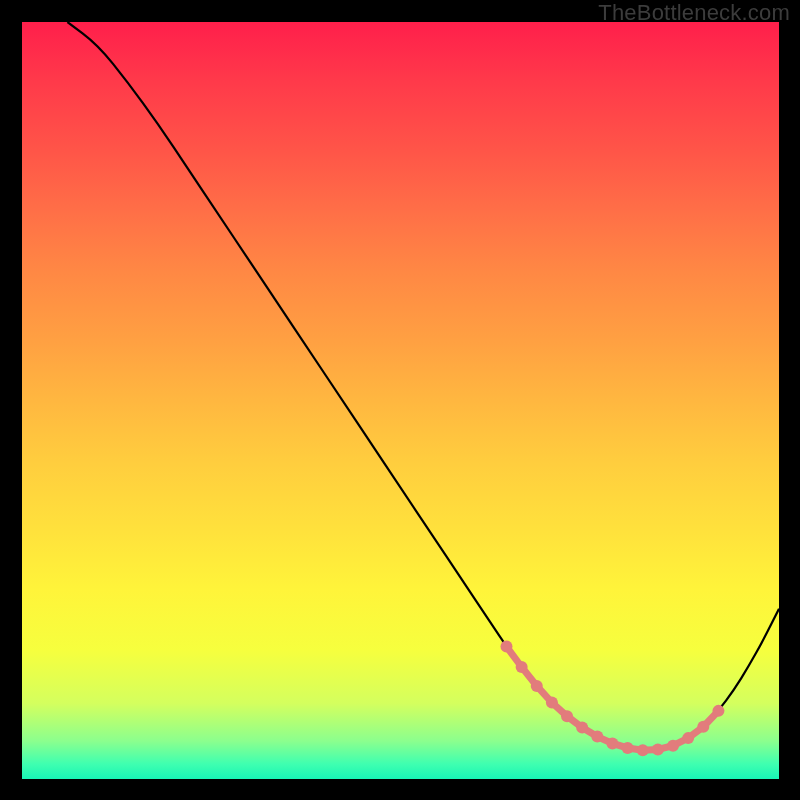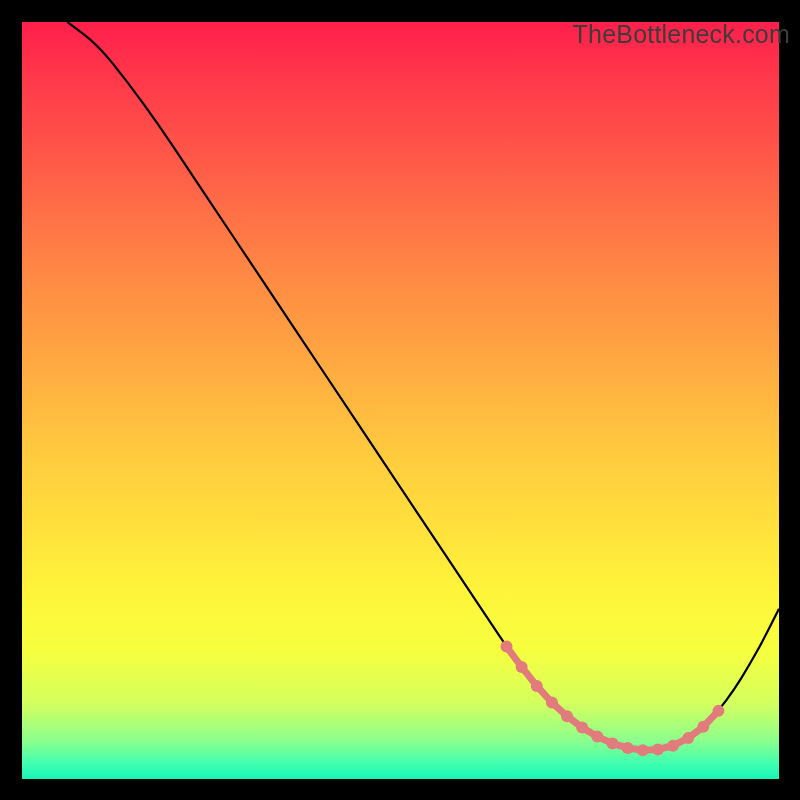--- a/index.html
+++ b/index.html
@@ -30,24 +30,24 @@
       #f6ff3e 83%,
       #d4ff5e 90%,
       #8bff8e 95%,
       #3fffb0 98%,
       #18f5b6 100%
     );
     overflow: hidden;
   }
   .watermark {
     position: absolute;
-    top: 20px;
+    top: 0;
     right: 10px;
     color: #3c3c3c;
-    font-size: 25px;
+    font-size: 22px;
     font-weight: 500;
     letter-spacing: 0.2px;
     z-index: 10;
   }
   svg.curve {
     position: absolute;
     left: 0;
     top: 0;
     width: 757px;
     height: 757px;

